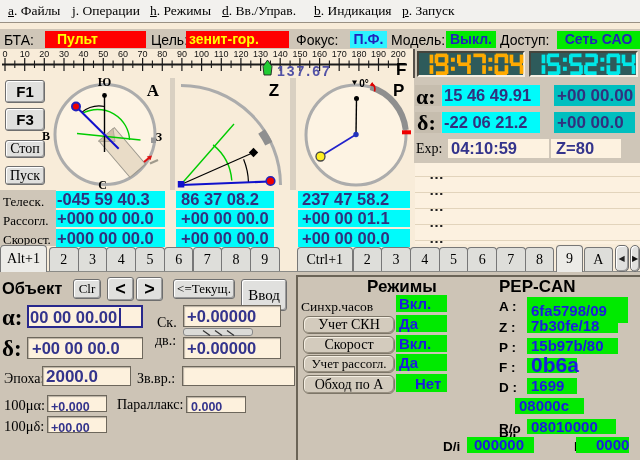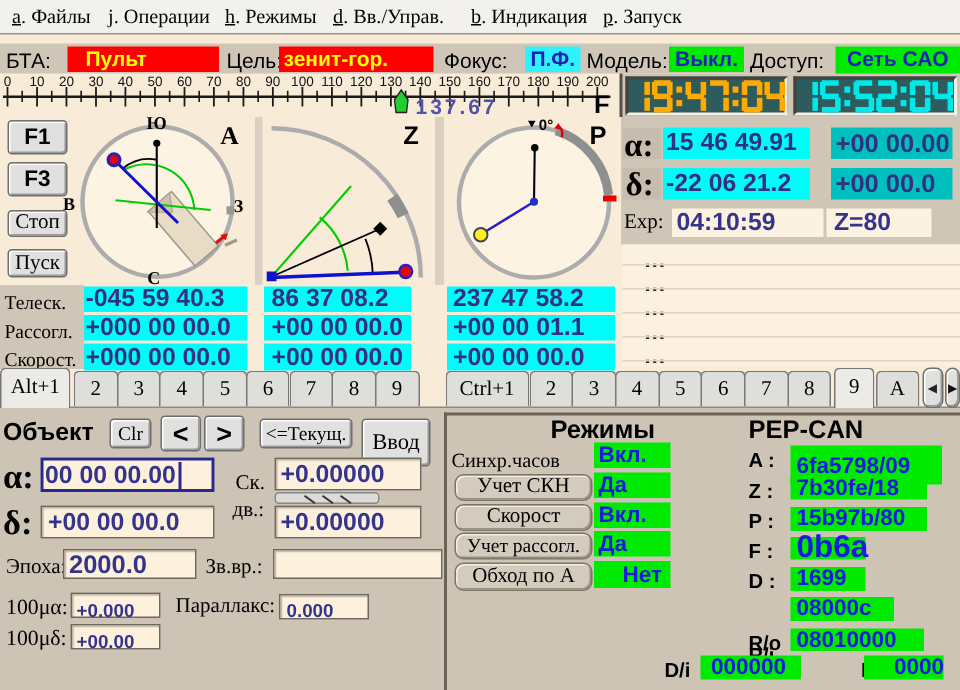--- a/index.html
+++ b/index.html
@@ -364,19 +364,19 @@
 <div class="gbox abs" style="left:527px;top:297px;width:101px;height:26px;font-size:15px;padding-left:4px;">6fa5798/09</div>
 <div class="abs" style="left:499px;top:319.5px;font-size:13.5px;font-weight:bold;">Z :</div>
 <div class="gbox abs" style="left:527px;top:317.5px;width:91px;height:15.5px;font-size:15px;padding-left:4px;">7b30fe/18</div>
 <div class="abs" style="left:499px;top:340px;font-size:13.5px;font-weight:bold;">P :</div>
 <div class="gbox abs" style="left:527px;top:338px;width:91px;height:15.5px;font-size:15px;padding-left:4px;">15b97b/80</div>
 <div class="abs" style="left:499px;top:359.5px;font-size:13.5px;font-weight:bold;">F :</div>
 <div class="gbox abs" style="left:527px;top:357.5px;width:50px;height:15.5px;font-size:21px;padding-left:4px;">0b6a</div>
 <div class="abs" style="left:499px;top:380px;font-size:13.5px;font-weight:bold;">D :</div>
 <div class="gbox abs" style="left:527px;top:378px;width:50px;height:15.5px;font-size:15px;padding-left:4px;">1699</div>
 <div class="abs" style="left:499px;top:400px;font-size:13.5px;font-weight:bold;margin-top:29px;">R/i</div>
-<div class="gbox abs" style="left:527px;top:398px;width:69px;height:15.5px;font-size:15px;padding-left:4px;">08000c</div>
+<div class="gbox abs" style="left:515px;top:398px;width:69px;height:15.5px;font-size:15px;padding-left:4px;">08000c</div>
 <div class="abs" style="left:499px;top:420.5px;font-size:13.5px;font-weight:bold;">R/o</div>
 <div class="gbox abs" style="left:527px;top:418.5px;width:89px;height:15.5px;font-size:15px;padding-left:4px;">08010000</div>
 <div class="abs" style="left:443px;top:439px;font-size:13.5px;font-weight:bold;">D/i</div>
 <div class="gbox abs" style="left:467px;top:437px;width:67px;height:15.5px;font-size:15px;padding-left:7px;">000000</div>
 <div class="abs" style="left:549px;top:439px;font-size:13.5px;font-weight:bold;padding-left:25px;">D/o</div>
 <div class="gbox abs" style="left:576px;top:437px;width:53px;height:15.5px;font-size:15px;padding-left:20px;">0000</div>
 
 </body></html>

